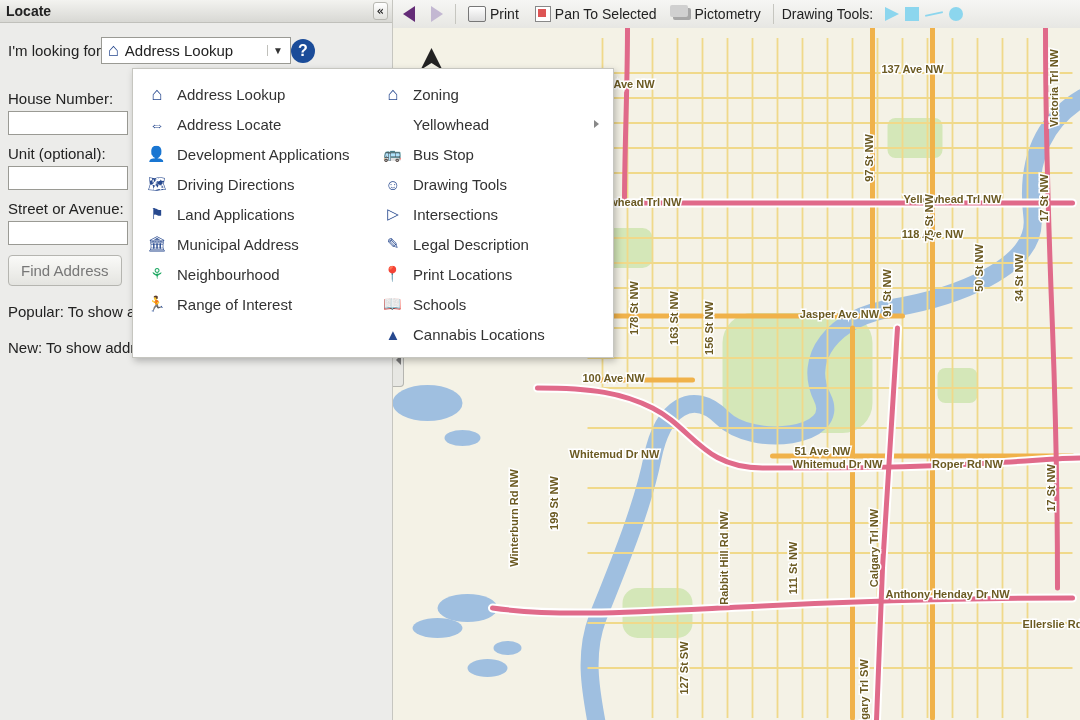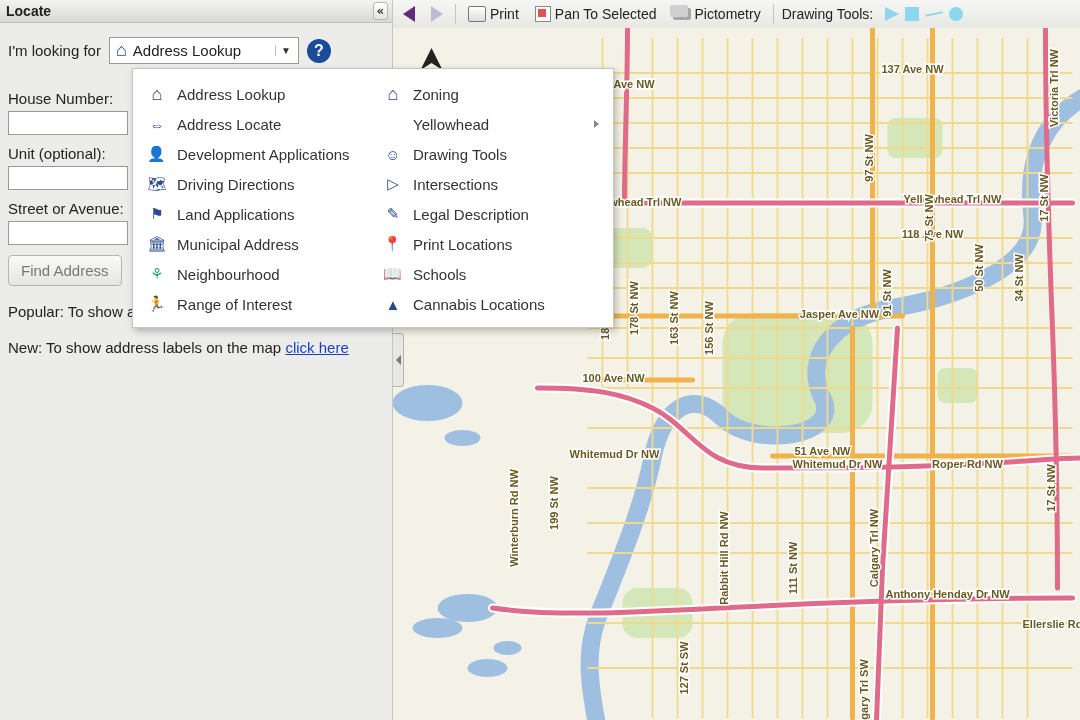--- a/index.html
+++ b/index.html
@@ -20,21 +20,21 @@
     background: linear-gradient(#f3f3f0, #d8d8d4);
     border-bottom: 1px solid #c0c0bb;
     font-weight: bold; font-size: 14px;
   }
   .collapse-btn {
     border: 1px solid #b8b8b2; background: linear-gradient(#fff,#e2e2de);
     border-radius: 3px; padding: 1px 3px; font-family: monospace;
     font-size: 12px; cursor: pointer;
   }
   .lookup-row {
-    display: flex; align-items: center; gap: 8px;
+    display: flex; align-items: center; 
     padding: 14px 8px 10px 8px;
   }
   .lookup-label { font-size: 15px; }
   .dropdown {
     display: flex; align-items: center;
     border: 1px solid #9a9a94; background: #fff;
     padding: 2px 2px 2px 6px; min-width: 180px; cursor: pointer;
   }
   .dropdown .home { color:#27498f; margin-right:6px; font-size:15px;}
   .dropdown .txt { flex:1; font-size:15px; }
@@ -395,20 +395,24 @@
     <div class="menu-col" id="menu-col2">
         <div class="menu-item">
           <span class="mi-ico ico-zoning"></span>
           <span>Zoning</span>
         </div>
         <div class="menu-item has-sub">
           <span class="mi-ico "></span>
           <span>Yellowhead</span>
         </div>
         <div class="menu-item">
+          <span class="mi-ico ico-bus"></span>
+          <span>Bus Stop</span>
+        </div>
+        <div class="menu-item">
           <span class="mi-ico ico-draw"></span>
           <span>Drawing Tools</span>
         </div>
         <div class="menu-item">
           <span class="mi-ico ico-inter"></span>
           <span>Intersections</span>
         </div>
         <div class="menu-item">
           <span class="mi-ico ico-legal"></span>
           <span>Legal Description</span>

